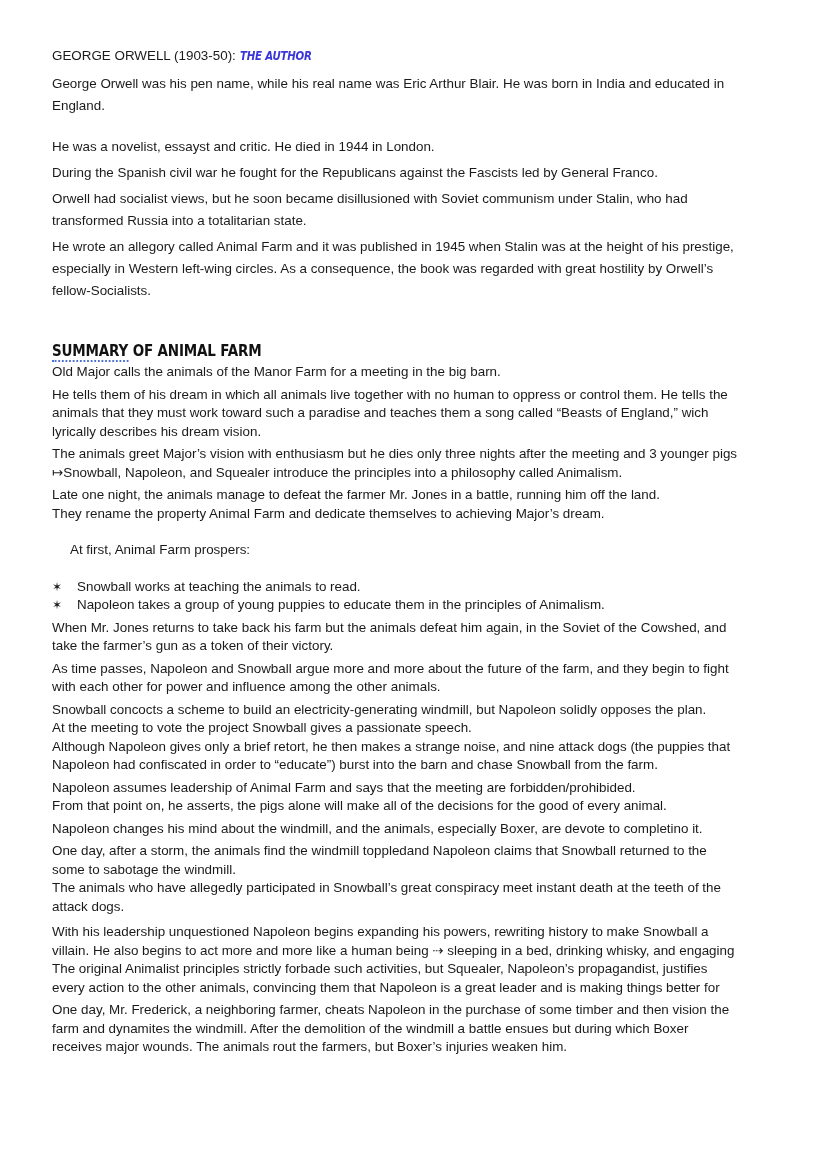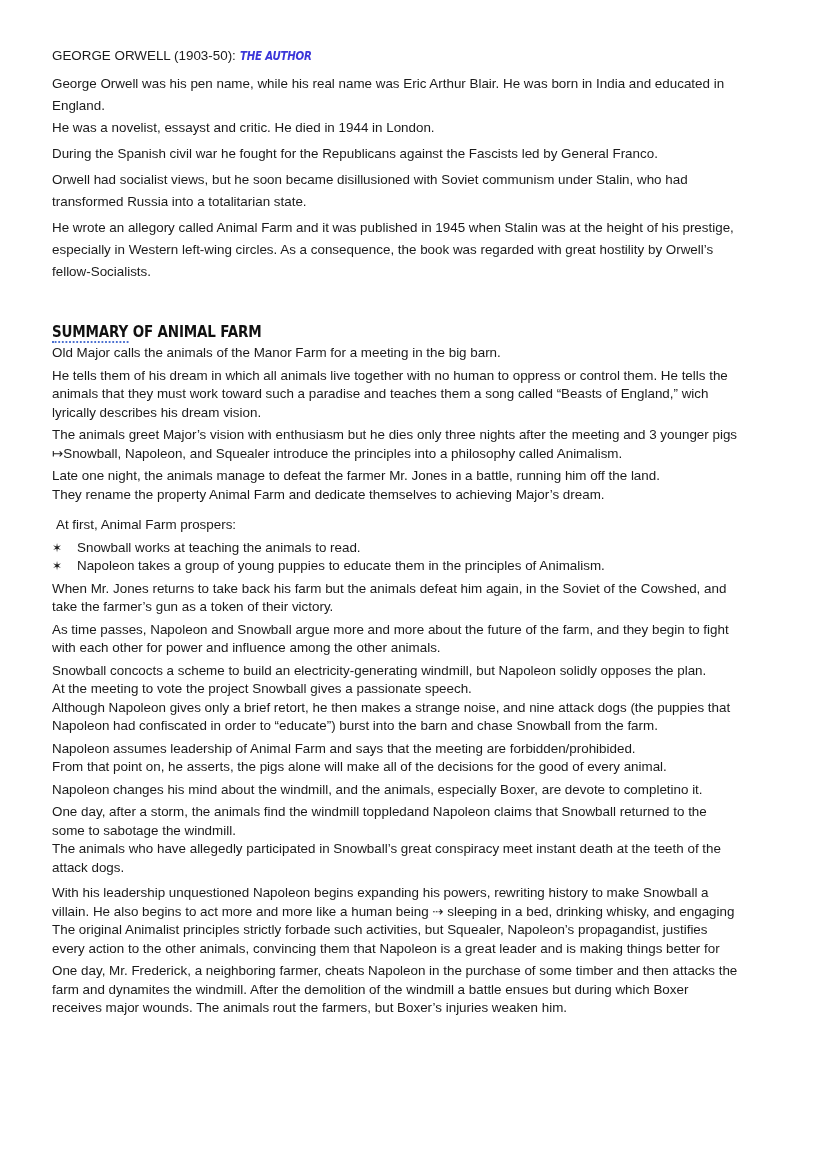--- a/index.html
+++ b/index.html
@@ -85,21 +85,21 @@
 <body>
 
 <div class="page">
 
   <div>
     <p class="author-head">
       <span>GEORGE ORWELL (1903-50):</span>
       <span class="author-tag">THE AUTHOR</span>
     </p>
 
-    <div class="para" style="margin-bottom:0">
+    <div class="para" style="margin-bottom:19px">
       <span class="line" style="line-height:22px">George Orwell was his pen name, while his real name was Eric Arthur Blair. He was born in India and educated in</span>
       <span class="line" style="line-height:22px">England.</span>
     </div>
     <div class="para">
       <span class="line" style="line-height:22px">He was a novelist, essayst and critic. He died in 1944 in London.</span>
     </div>
     <div class="para">
       <span class="line" style="line-height:22px">During the Spanish civil war he fought for the Republicans against the Fascists led by General Franco.</span>
     </div>
     <div class="para">
@@ -128,21 +128,21 @@
     </div>
     <div class="para">
       <span class="line">The animals greet Major’s vision with enthusiasm but he dies only three nights after the meeting and 3 younger pigs</span>
       <span class="line">↦Snowball, Napoleon, and Squealer introduce the principles into a philosophy called Animalism.</span>
     </div>
     <div class="para" style="margin-bottom:12px">
       <span class="line">Late one night, the animals manage to defeat the farmer Mr. Jones in a battle, running him off the land.</span>
       <span class="line">They rename the property Animal Farm and dedicate themselves to achieving Major’s dream.</span>
     </div>
 
-    <div class="para" style="margin:4px">
+    <div class="para" style="margin:18px">
       <span class="line">At first, Animal Farm prospers:</span>
     </div>
     <ul class="bullets">
       <li>
         <span class="bullet-icon">✶</span>
         <span>Snowball works at teaching the animals to read.</span>
       </li>
       <li>
         <span class="bullet-icon">✶</span>
         <span>Napoleon takes a group of young puppies to educate them in the principles of Animalism.</span>
@@ -176,18 +176,18 @@
       <span class="line">The animals who have allegedly participated in Snowball’s great conspiracy meet instant death at the teeth of the</span>
       <span class="line">attack dogs.</span>
     </div>
     <div class="para" style="margin-top:7px">
       <span class="line">With his leadership unquestioned Napoleon begins expanding his powers, rewriting history to make Snowball a</span>
       <span class="line">villain. He also begins to act more and more like a human being ⇢ sleeping in a bed, drinking whisky, and engaging</span>
       <span class="line">The original Animalist principles strictly forbade such activities, but Squealer, Napoleon’s propagandist, justifies</span>
       <span class="line">every action to the other animals, convincing them that Napoleon is a great leader and is making things better for</span>
     </div>
     <div class="para">
-      <span class="line">One day, Mr. Frederick, a neighboring farmer, cheats Napoleon in the purchase of some timber and then attacks the</span>
+      <span class="line">One day, Mr. Frederick, a neighboring farmer, cheats Napoleon in the purchase of some timber and then vision the</span>
       <span class="line">farm and dynamites the windmill. After the demolition of the windmill a battle ensues but during which Boxer</span>
       <span class="line">receives major wounds. The animals rout the farmers, but Boxer’s injuries weaken him.</span>
     </div>
   </div>
 </div>
 
 </body></html>

